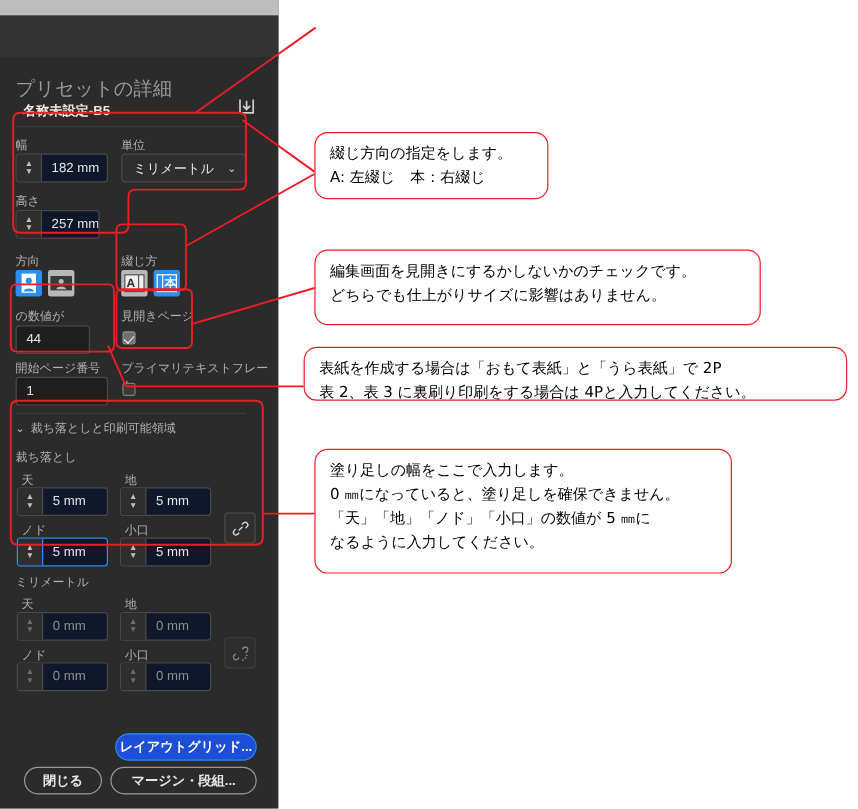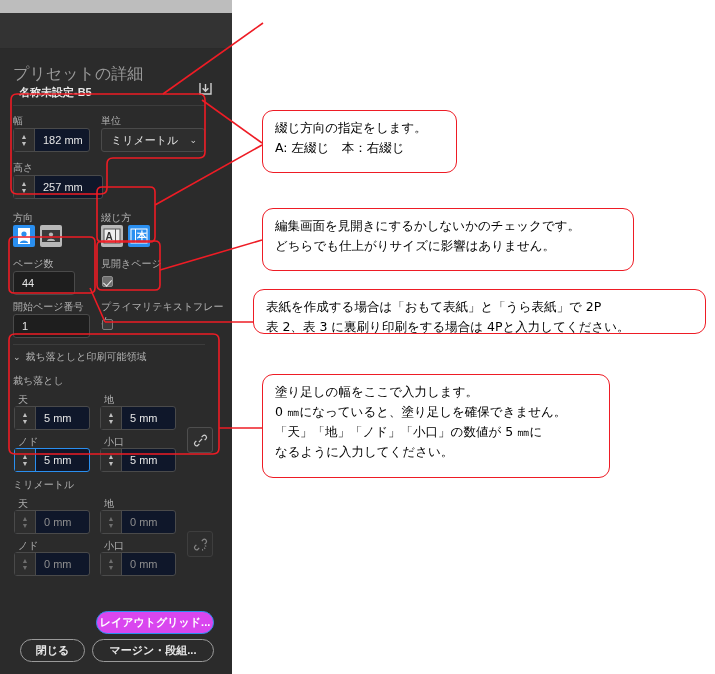--- a/index.html
+++ b/index.html
@@ -110,21 +110,21 @@
   }
   .linkbtn.dim{opacity:.55;}
 
   
   .pill{
     position:absolute;height:23px;border-radius:12px;
     display:flex;align-items:center;justify-content:center;
     font-size:11px;font-weight:bold;box-sizing:border-box;
     white-space:nowrap;
   }
-  .pill.primary{background:#d946ef;color:#ffffff;border:1px solid #2a8ff0;}
+  .pill.primary{background:#1d4ed8;color:#ffffff;border:1px solid #2a8ff0;}
   .pill.ghost{background:transparent;color:#e8e8e8;border:1px solid #9a9a9a;}
 
   .divider{position:absolute;height:1px;background:#3c3c3c;}
 
   .presetname{color:#e9e9e9;font-size:11px;font-weight:bold;position:absolute;}
 
   
   .saveico{position:absolute;width:17px;height:16px;}
 
   
@@ -175,21 +175,21 @@
       <div class="numval">182 mm</div>
     </div>
 
     <div class="fld-label abs" style="left:101px;top:66px;">単位</div>
     <div class="selectfield" style="left:101px;top:80px;width:104px;">
       <span>ミリメートル</span>
       <span class="chev">⌄</span>
     </div>
 
     <div class="fld-label abs" style="left:13px;top:113px;">高さ</div>
-    <div class="numfield" style="left:13px;top:127px;width:90px;">
+    <div class="numfield" style="left:13px;top:127px;width:70px;">
       <div class="stepper">
         <span>▲</span>
           <span>▼</span>
       </div>
       <div class="numval">257 mm</div>
     </div>
 
     <div class="fld-label abs" style="left:13px;top:163px;">方向</div>
     <div class="icobox on" style="left:13px;top:177px;">
       <svg width="22" height="22" viewBox="0 0 22 22">
@@ -217,21 +217,21 @@
     </div>
     <div class="icobox on" style="left:128px;top:177px;">
       <svg width="22" height="22" viewBox="0 0 22 22">
         <rect x="3" y="4" width="16" height="14" fill="#2a8ff0" stroke="#ffffff" stroke-width="1"></rect>
         <line x1="7.5" y1="4" x2="7.5" y2="18" stroke="#ffffff" stroke-width="1"></line>
       </svg>
       <div style="position:absolute;left:6px;top:0;width:16px;height:22px;display:flex;align-items:center;justify-content:center;
                   font-size:10px;font-weight:bold;color:#ffffff;">本</div>
     </div>
 
-    <div class="fld-label abs" style="left:13px;top:209px;">ページ数</div>
+    <div class="fld-label abs" style="left:13px;top:209px;">の数値が</div>
     <div class="textfield" style="left:13px;top:223px;width:62px;">
       <div class="numval">44</div>
     </div>
 
     <div class="fld-label abs" style="left:101px;top:209px;">見開きページ</div>
     <div class="cbox checked" style="left:102px;top:228px;"></div>
 
     <div class="fld-label abs" style="left:13px;top:252px;">開始ページ番号</div>
     <div class="textfield" style="left:13px;top:266px;width:77px;">
       <div class="numval">1</div>
@@ -371,21 +371,21 @@
       <line x1="90" y1="288" x2="105" y2="322"></line>
       <line x1="105" y1="322" x2="253" y2="322"></line>
 
       <path d="M9,400 L9,340 Q9,334 15,334 L213,334 Q219,334 219,340 L219,448
                Q219,454 213,454 L15,454 Q9,454 9,448 Z"></path>
       <line x1="219" y1="428" x2="262" y2="428"></line>
     </g>
   </svg>
 
 
-  <div class="callout" style="left:262px;top:110px;width:195px;height:63px;">綴じ方向の指定をします。
+  <div class="callout" style="left:262px;top:110px;width:195px;height:56px;">綴じ方向の指定をします。
 A: 左綴じ　本：右綴じ</div>
 
   <div class="callout" style="left:262px;top:208px;width:372px;height:63px;">編集画面を見開きにするかしないかのチェックです。
 どちらでも仕上がりサイズに影響はありません。</div>
 
   <div class="callout" style="left:253px;top:289px;width:453px;height:45px;">表紙を作成する場合は「おもて表紙」と「うら表紙」で 2P
 表 2、表 3 に裏刷り印刷をする場合は 4Pと入力してください。</div>
 
   <div class="callout" style="left:262px;top:374px;width:348px;height:104px;">塗り足しの幅をここで入力します。
 0 ㎜になっていると、塗り足しを確保できません。

